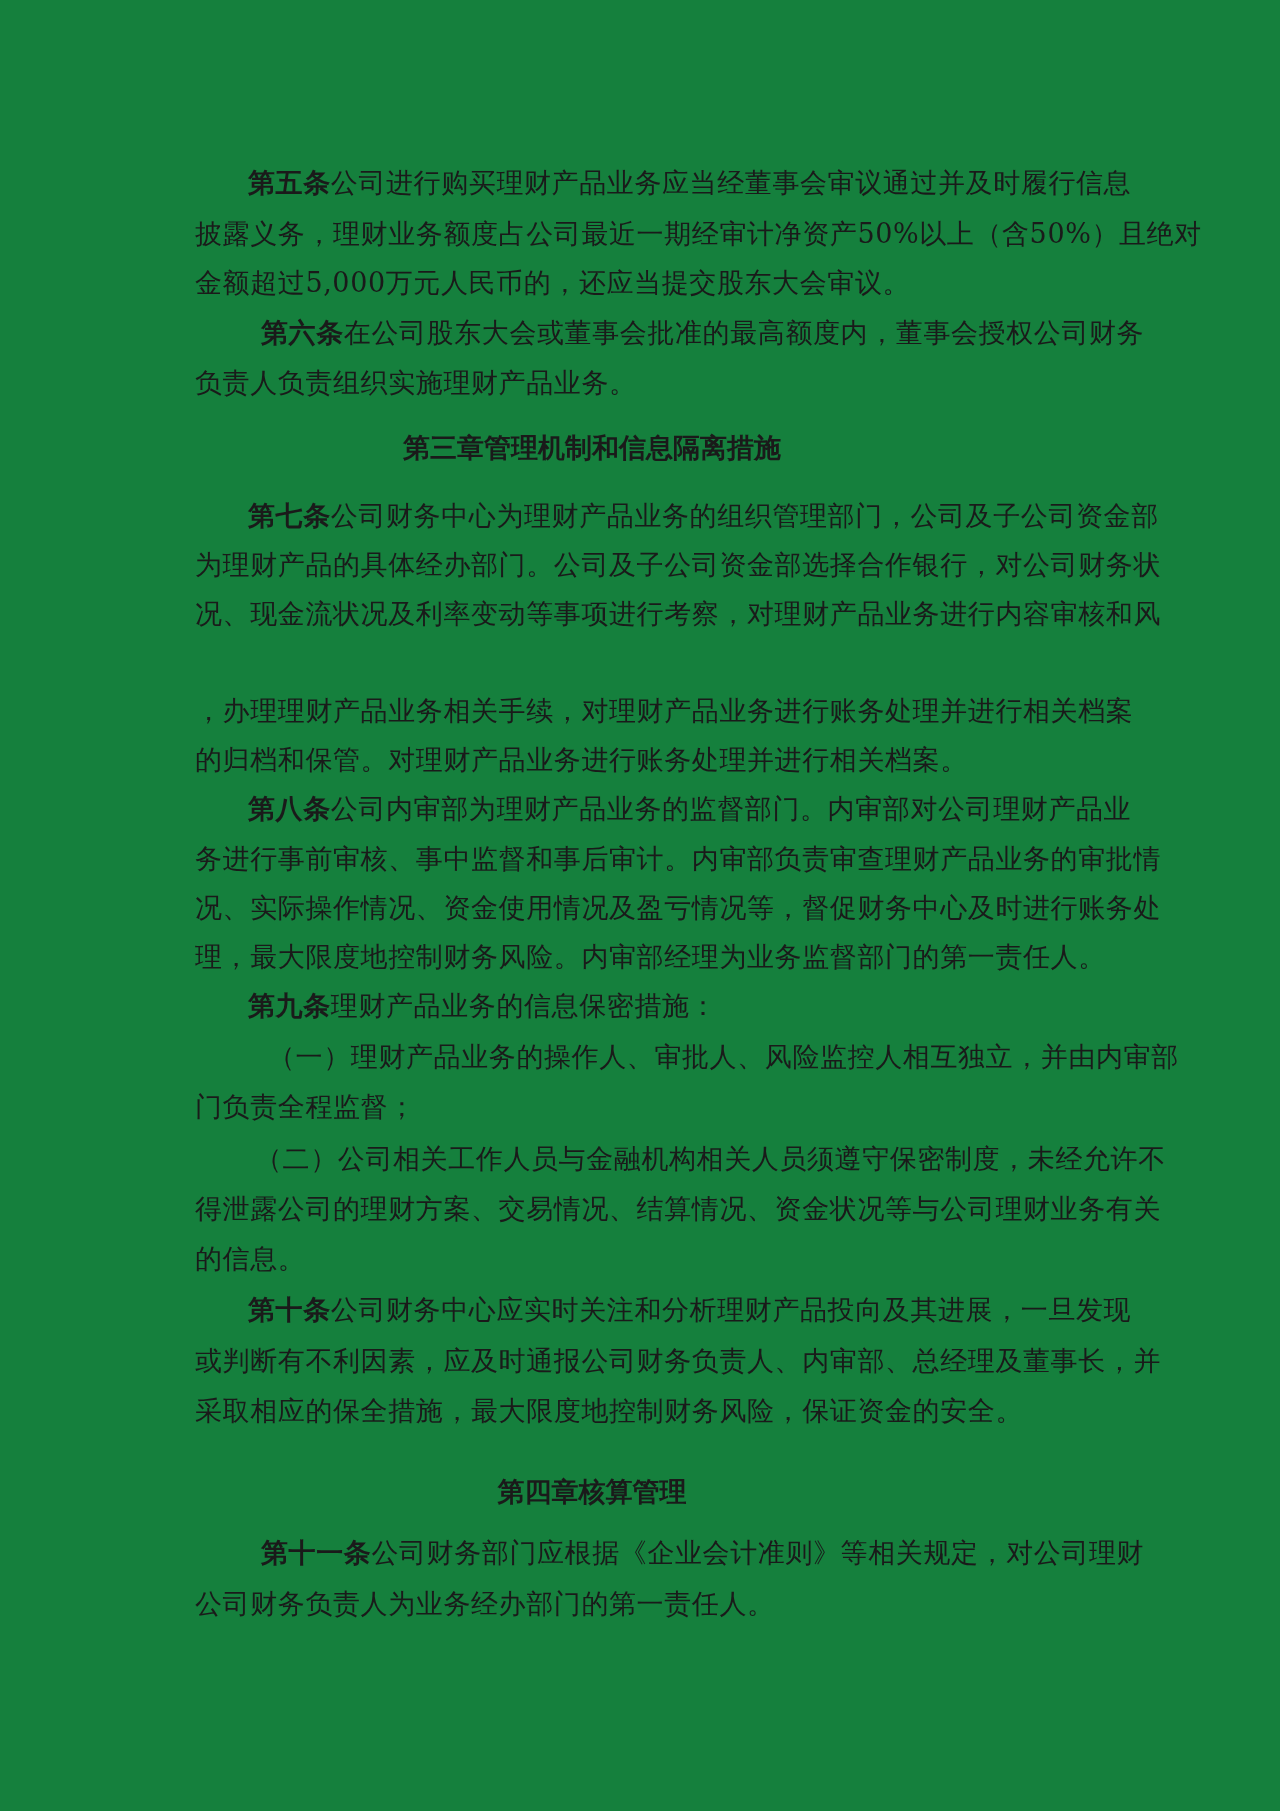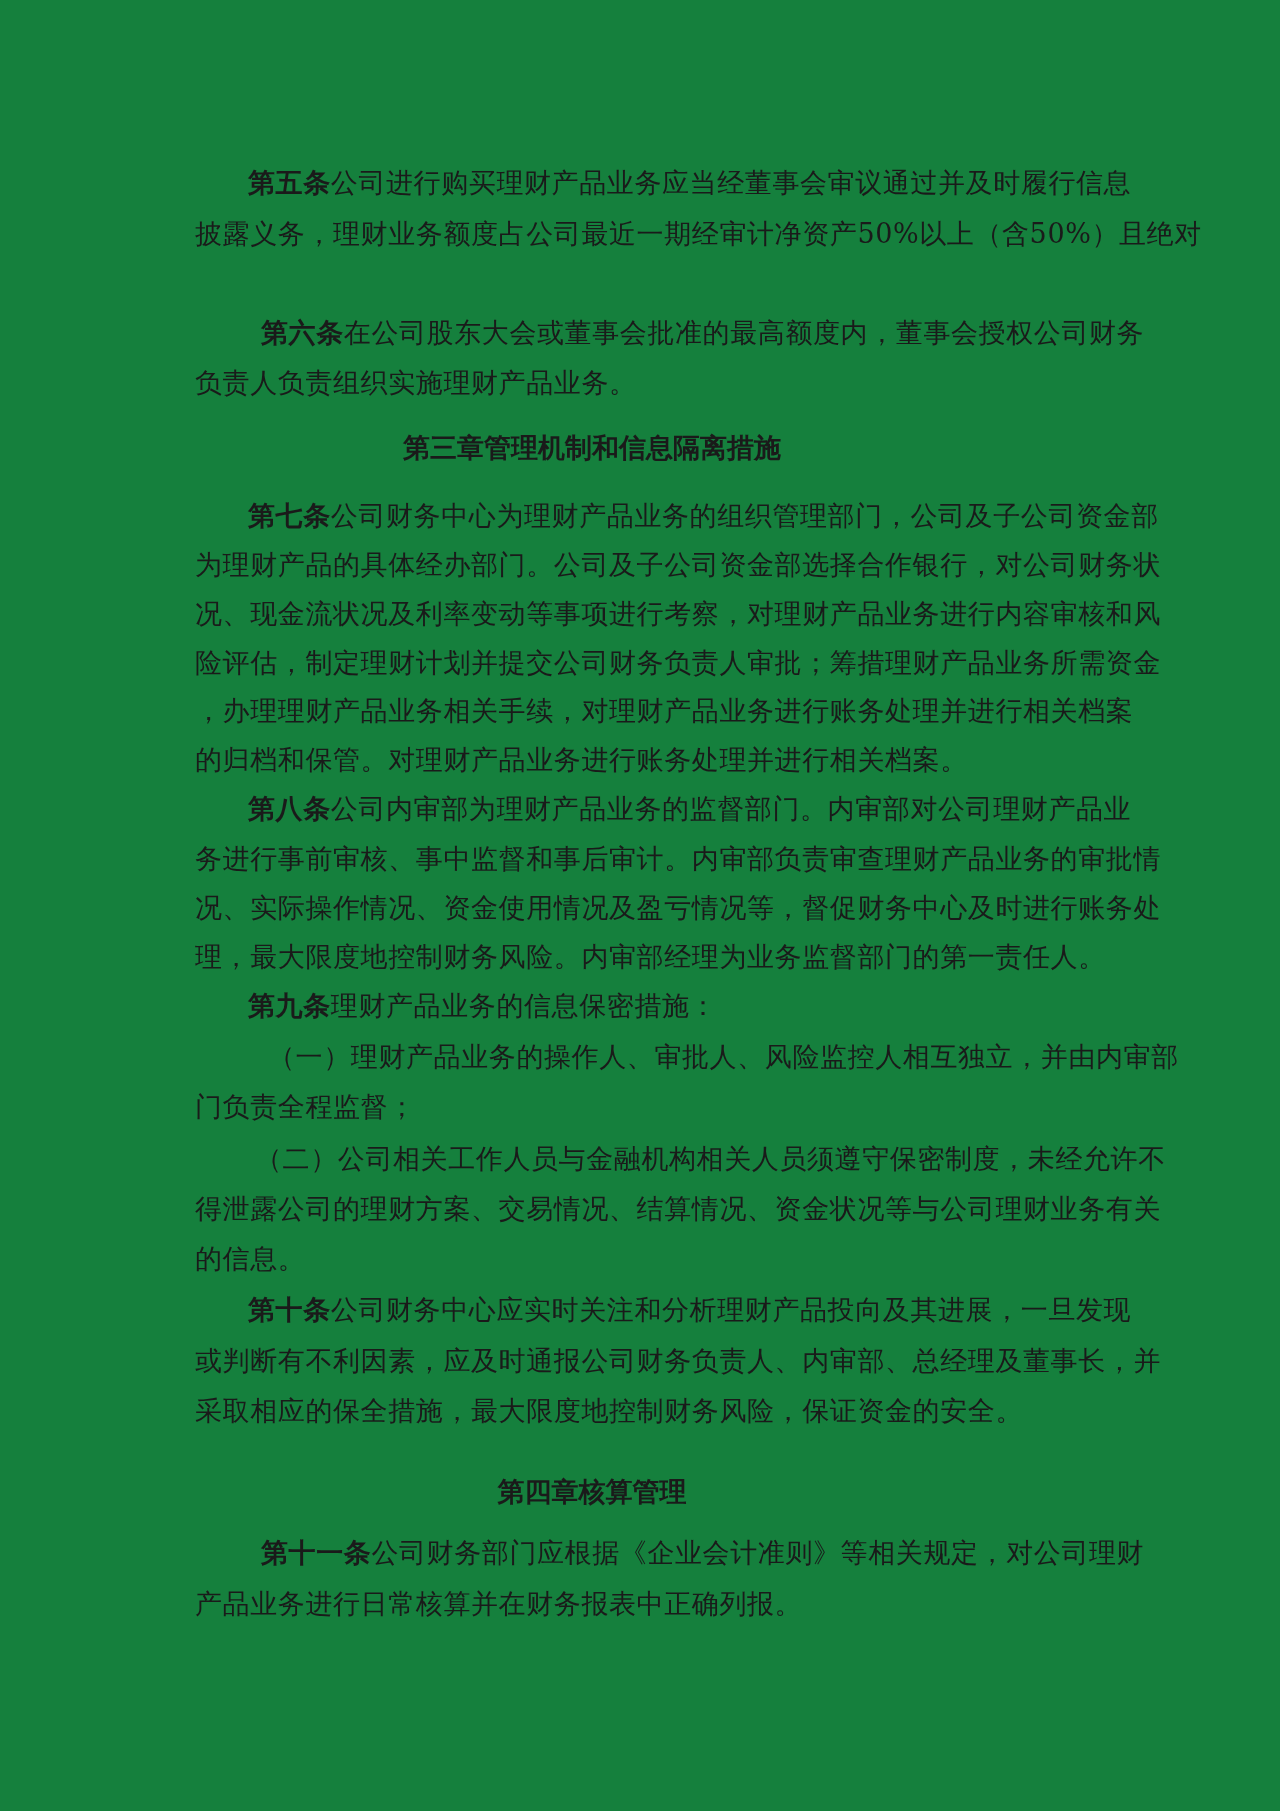--- a/index.html
+++ b/index.html
@@ -11,30 +11,30 @@
   .heading { position:absolute; left:0; width:1184px; text-align:center; font-size:27px; line-height:32px;
              font-weight:bold; font-family:"DejaVu Sans","Liberation Sans",sans-serif; }
 </style>
 </head>
 <body>
 
 <div class="page">
 
   <div class="line" style="top:167px;left:248px;"><span class="b">第五条</span><span>公司进行购买理财产品业务应当经董事会审议通过并及时履行信息</span></div>
   <div class="line" style="top:218px;">披露义务，理财业务额度占公司最近一期经审计净资产50%以上（含50%）且绝对</div>
+  <div class="line" style="top:267px;">金额超过5,000万元人民币的，还应当提交股东大会审议。</div>
 
   <div class="line" style="top:317px;left:261px;"><span class="b">第六条</span><span>在公司股东大会或董事会批准的最高额度内，董事会授权公司财务</span></div>
   <div class="line" style="top:367px;">负责人负责组织实施理财产品业务。</div>
 
   <div class="heading" style="top:432px;">第三章管理机制和信息隔离措施</div>
 
   <div class="line" style="top:500px;left:248px;"><span class="b">第七条</span><span>公司财务中心为理财产品业务的组织管理部门，公司及子公司资金部</span></div>
   <div class="line" style="top:549px;">为理财产品的具体经办部门。公司及子公司资金部选择合作银行，对公司财务状</div>
   <div class="line" style="top:598px;">况、现金流状况及利率变动等事项进行考察，对理财产品业务进行内容审核和风</div>
-  <div class="line" style="top:647px;">险评估，制定理财计划并提交公司财务负责人审批；筹措理财产品业务所需资金</div>
   <div class="line" style="top:695px;">，办理理财产品业务相关手续，对理财产品业务进行账务处理并进行相关档案</div>
   <div class="line" style="top:744px;">的归档和保管。对理财产品业务进行账务处理并进行相关档案。</div>
 
   <div class="line" style="top:793px;left:248px;"><span class="b">第八条</span><span>公司内审部为理财产品业务的监督部门。内审部对公司理财产品业</span></div>
   <div class="line" style="top:843px;">务进行事前审核、事中监督和事后审计。内审部负责审查理财产品业务的审批情</div>
   <div class="line" style="top:892px;">况、实际操作情况、资金使用情况及盈亏情况等，督促财务中心及时进行账务处</div>
   <div class="line" style="top:941px;">理，最大限度地控制财务风险。内审部经理为业务监督部门的第一责任人。</div>
 
   <div class="line" style="top:990px;left:248px;"><span class="b">第九条</span><span>理财产品业务的信息保密措施：</span></div>
 
@@ -45,15 +45,15 @@
   <div class="line" style="top:1193px;">得泄露公司的理财方案、交易情况、结算情况、资金状况等与公司理财业务有关</div>
   <div class="line" style="top:1243px;">的信息。</div>
 
   <div class="line" style="top:1294px;left:248px;"><span class="b">第十条</span><span>公司财务中心应实时关注和分析理财产品投向及其进展，一旦发现</span></div>
   <div class="line" style="top:1345px;">或判断有不利因素，应及时通报公司财务负责人、内审部、总经理及董事长，并</div>
   <div class="line" style="top:1395px;">采取相应的保全措施，最大限度地控制财务风险，保证资金的安全。</div>
 
   <div class="heading" style="top:1476px;">第四章核算管理</div>
 
   <div class="line" style="top:1537px;left:261px;"><span class="b">第十一条</span><span>公司财务部门应根据《企业会计准则》等相关规定，对公司理财</span></div>
-  <div class="line" style="top:1588px;">产品业务进行日常核算并在财务报表中正确列报。</div>
+  <div class="line" style="top:1588px;">公司财务负责人为业务经办部门的第一责任人。</div>
 
 </div>
 
 </body></html>

